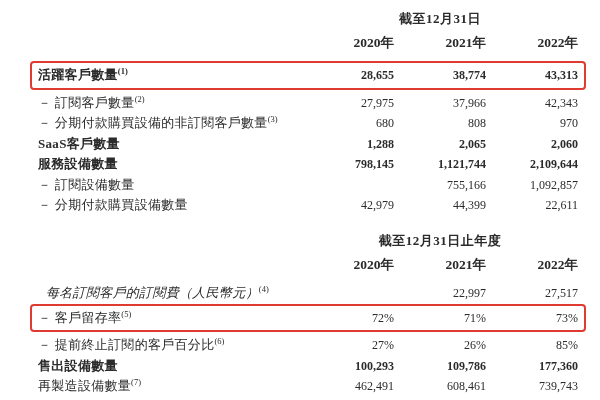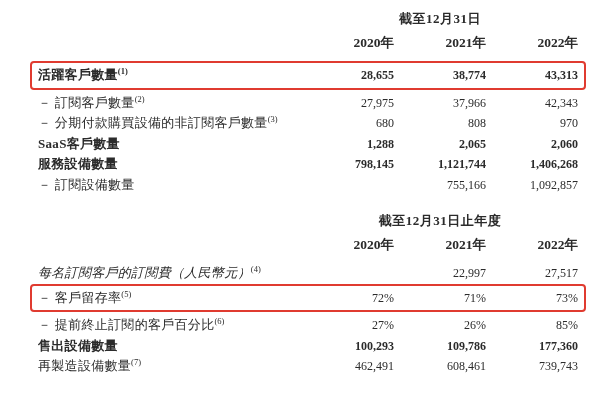--- a/index.html
+++ b/index.html
@@ -8,21 +8,21 @@
     position: relative;
     width: 600px;
     height: 400px;
     background: #ffffff;
     font-family: "Liberation Serif", "DejaVu Serif", serif;
     color: #2b2b2b;
     overflow: hidden;
   }
   .tbl { position: absolute; left: 38px; width: 540px; }
   .t1 { top: 10px; }
-  .t2 { top: 212px; }
+  .t2 { top: 232px; }
 
   .hdr-row, .years-row, .row { display: flex; align-items: baseline; }
 
   .hdr-spacer, .label { flex: 1; }
 
   .period-header {
     width: 276px;
     text-align: center;
     font-weight: bold;
     font-size: 13px;
@@ -48,21 +48,21 @@
   }
   .row.bold .label, .row.bold .val { font-weight: bold; }
   sup.fn { font-size: 8.5px; vertical-align: super; line-height: 0; letter-spacing: 0; }
 
   .row.highlighted {
     border: 2px solid #e03b30;
     border-radius: 4px;
     margin: 0 -8px 3px -8px;
     padding: 2px 6px;
   }
-  .rmb { font-style: italic; }
+  .rmb { font-style: italic; margin-left: 8px; }
 </style>
 </head>
 <body>
 
 <div class="doc">
 
   <div class="tbl t1">
     <div class="hdr-row">
       <div class="hdr-spacer"></div>
       <div class="period-header">截至12月31日</div>
@@ -99,29 +99,35 @@
       <div class="label"><span>SaaS客戶數量</span></div>
       <div class="val">1,288</div>
       <div class="val">2,065</div>
       <div class="val">2,060</div>
     </div>
 
     <div class="row bold">
       <div class="label"><span>服務設備數量</span></div>
       <div class="val">798,145</div>
       <div class="val">1,121,744</div>
-      <div class="val">1,406,268</div>
+      <div class="val">2,109,644</div>
     </div>
 
     <div class="row">
       <div class="label"><span>－ 訂閱設備數量</span></div>
       <div class="val">755,166</div>
       <div class="val">1,092,857</div>
     </div>
 
+    <div class="row">
+      <div class="label"><span>－ 分期付款購買設備數量</span></div>
+      <div class="val">42,979</div>
+      <div class="val">44,399</div>
+      <div class="val">22,611</div>
+    </div>
   </div>
 
   <div class="tbl t2">
     <div class="hdr-row">
       <div class="hdr-spacer"></div>
       <div class="period-header">截至12月31日止年度</div>
     </div>
     <div class="years-row">
       <div class="hdr-spacer"></div>
       <div class="year">2020年</div>

